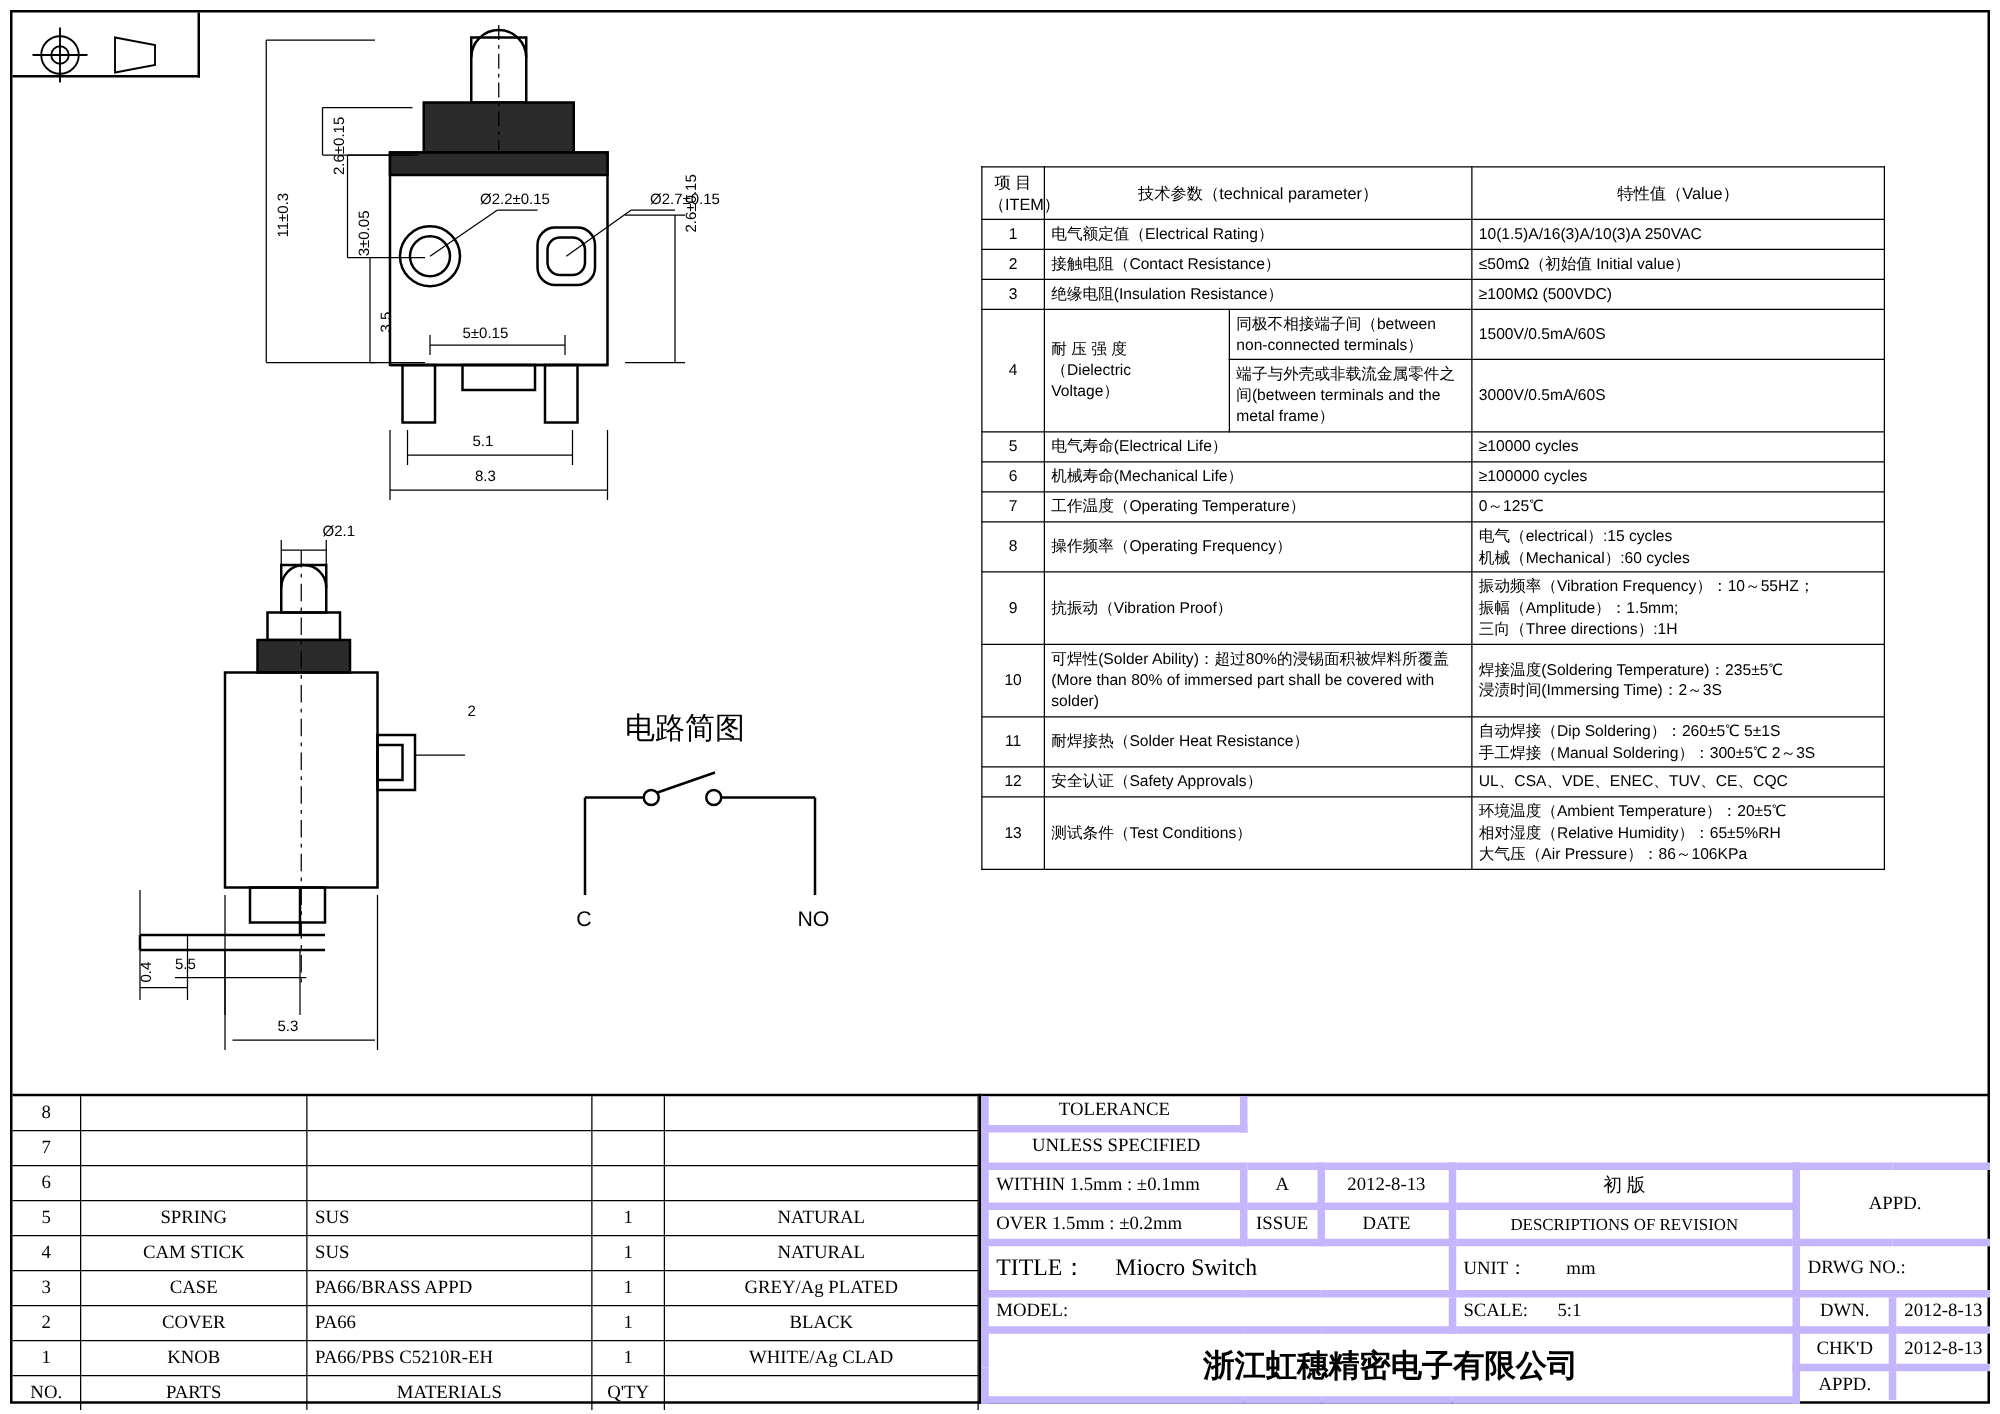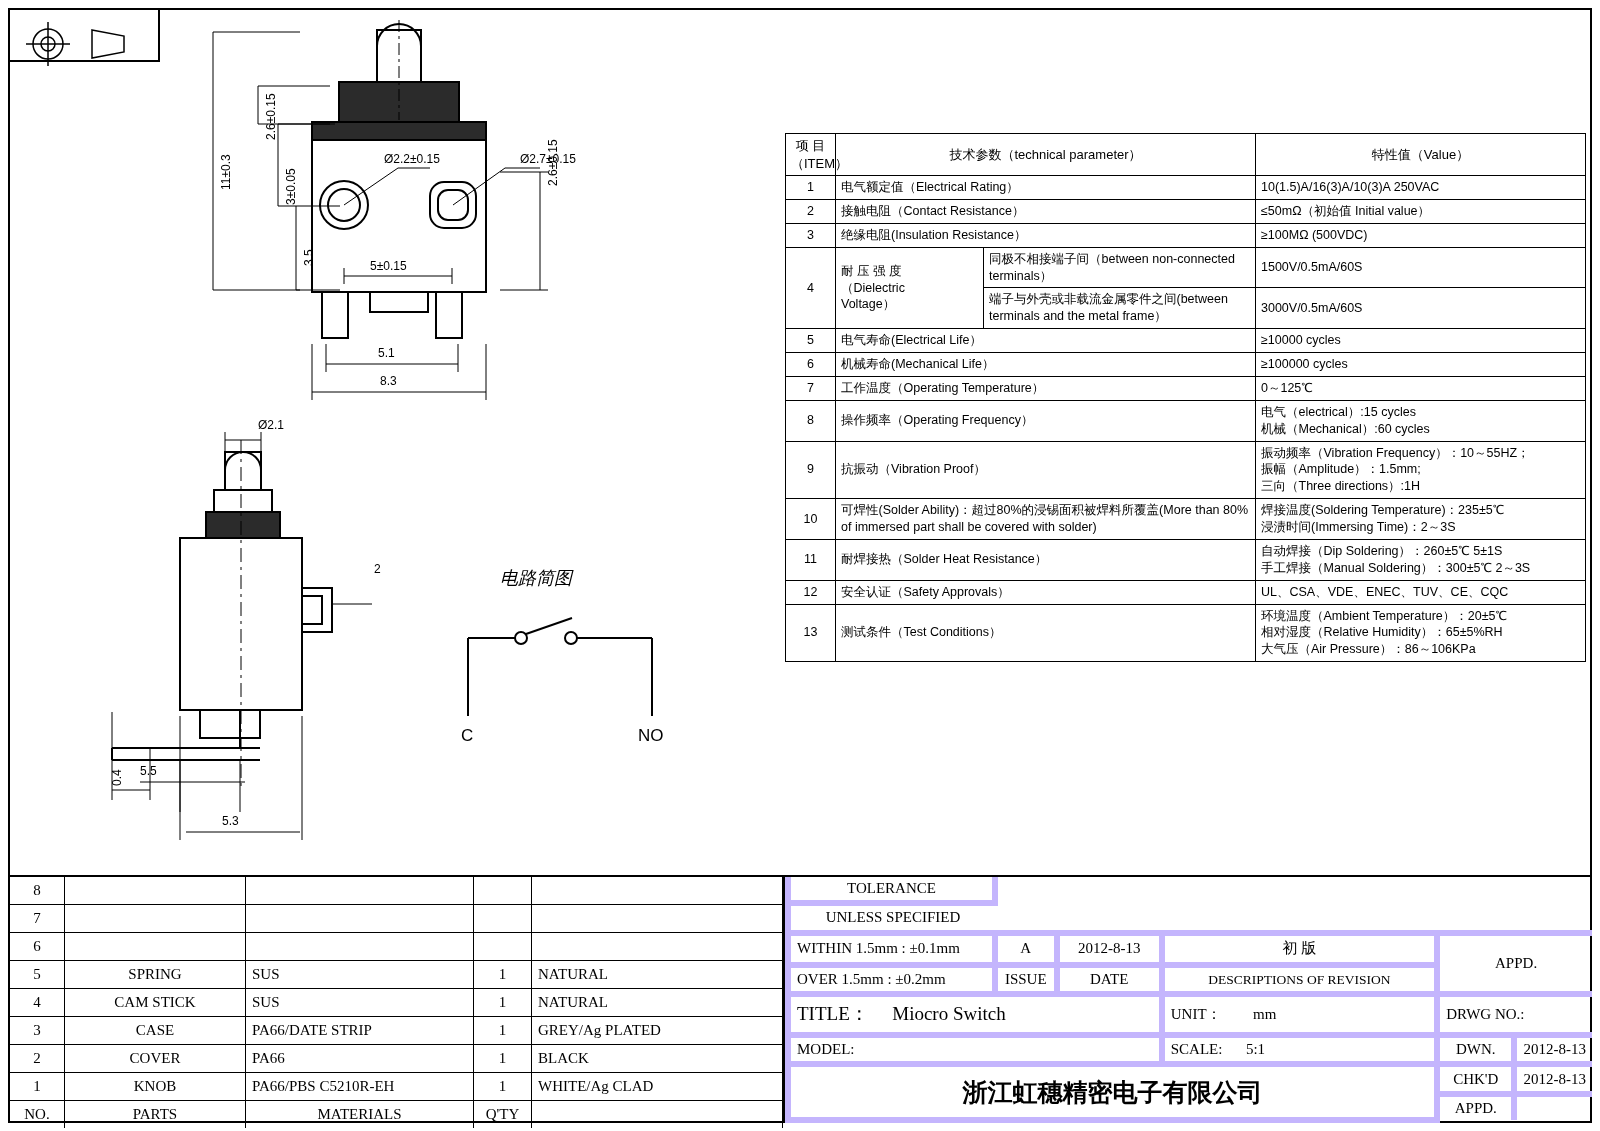--- a/index.html
+++ b/index.html
@@ -49,43 +49,42 @@
     color: #000;
     white-space: nowrap;
   }
   .dim.v {
     transform-origin: 0 0;
     transform: rotate(-90deg);
   }
   .cn-label {
     position: absolute;
     font-family: "Liberation Sans", sans-serif;
-    font-size: 18px;
+    font-size: 24px;
     white-space: nowrap;
-    font-style: italic;
   }
   .term-label {
     position: absolute;
     font-family: "Liberation Sans", sans-serif;
     font-size: 17px;
     white-space: nowrap;
   }
   
   .spec-title {
     position: absolute;
     left: 800px; top: 100px;
     font-size: 17px;
     font-family: "Liberation Sans", sans-serif;
     white-space: nowrap;
   }
   table.spec {
     position: absolute;
     left: 785px;
     top: 133px;
-    width: 801px;
+    width: 723px;
     border-collapse: collapse;
     font-size: 12.5px;
     font-family: "Liberation Sans", sans-serif;
     table-layout: fixed;
   }
   table.spec td, table.spec th {
     border: 1px solid #000;
     padding: 3px 5px;
     vertical-align: middle;
     line-height: 1.35;
@@ -123,21 +122,21 @@
     padding: 0 6px;
     white-space: nowrap;
   }
   table.bom-t td:first-child { border-left: none; }
   table.bom-t tr:first-child td { border-top: none; }
   table.bom-t tr:last-child td { border-bottom: none; }
   .bom-no { width: 42px; text-align: center; }
   .bom-parts { width: 168px; text-align: center; }
   .bom-mat { width: 215px; }
   .bom-qty { width: 45px; text-align: center; }
-  .bom-rem { text-align: left; }
+  .bom-rem { text-align: center; }
   .bom-hdr td { text-align: center; font-weight: normal; }
 
   .titleblock {
     position: absolute;
     left: 785px;
     top: 875px;
     width: 807px;
     height: 248px;
     border-top: 2px solid #000;
     box-sizing: border-box;
@@ -443,21 +442,21 @@
         <tr>
           <td class="bom-no">4</td>
           <td class="bom-parts">CAM STICK</td>
           <td class="bom-mat">SUS</td>
           <td class="bom-qty">1</td>
           <td class="bom-rem">NATURAL</td>
         </tr>
         <tr>
           <td class="bom-no">3</td>
           <td class="bom-parts">CASE</td>
-          <td class="bom-mat">PA66/DATE STRIP</td>
+          <td class="bom-mat">PA66/BRASS APPD</td>
           <td class="bom-qty">1</td>
           <td class="bom-rem">GREY/Ag PLATED</td>
         </tr>
         <tr>
           <td class="bom-no">2</td>
           <td class="bom-parts">COVER</td>
           <td class="bom-mat">PA66</td>
           <td class="bom-qty">1</td>
           <td class="bom-rem">BLACK</td>
         </tr>

